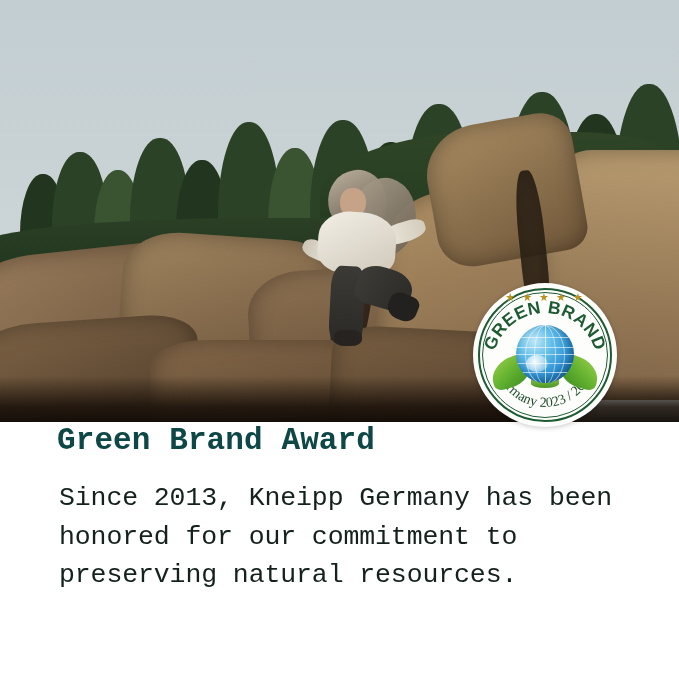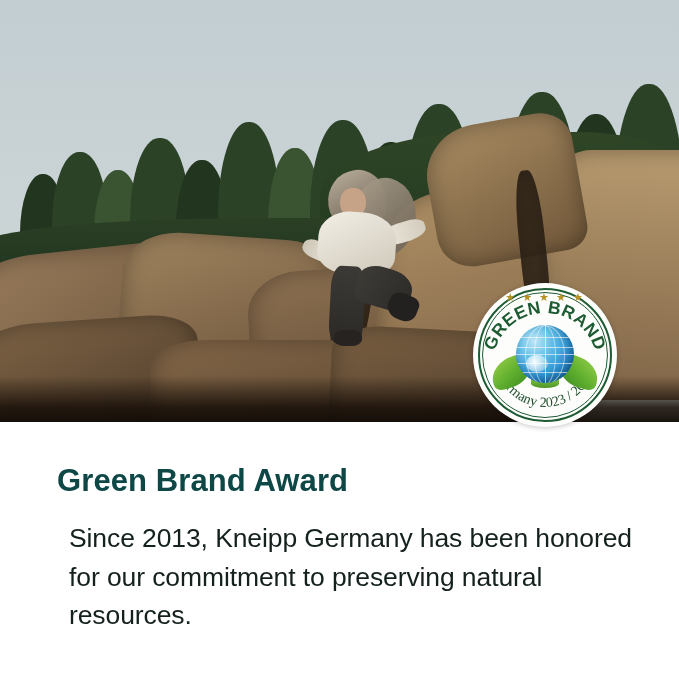--- a/index.html
+++ b/index.html
@@ -163,28 +163,28 @@
   }
   .leaf.left{left:18px;top:74px;transform:rotate(-16deg);}
   .leaf.right{left:86px;top:74px;transform:scaleX(-1) rotate(-16deg);}
   .leaf-stem{
     position:absolute;left:58px;top:96px;width:28px;height:9px;
     background:linear-gradient(180deg,#7bc23c,#4d9427);
     border-radius:0 0 50% 50%;
   }
 
   
-  .content{position:absolute;left:57px;top:462px;width:600px;}
+  .content{position:absolute;left:57px;top:422px;width:600px;font-family:Liberation Mono, monospace;}
   .title{
     margin:0 0 20px 0;
     font-size:31px;font-weight:bold;color:#0d4746;
     letter-spacing:.1px;line-height:1.2;
   }
   .body{
-    margin:12px;font-size:26.5px;color:#14211d;
+    margin:2px;font-size:26.5px;color:#14211d;
     line-height:1.45;letter-spacing:-.1px;max-width:594px;
   }
 </style>
 </head>
 <body>
 
 <div class="card">
 
   <div class="photo">
     <div class="sky"></div>

